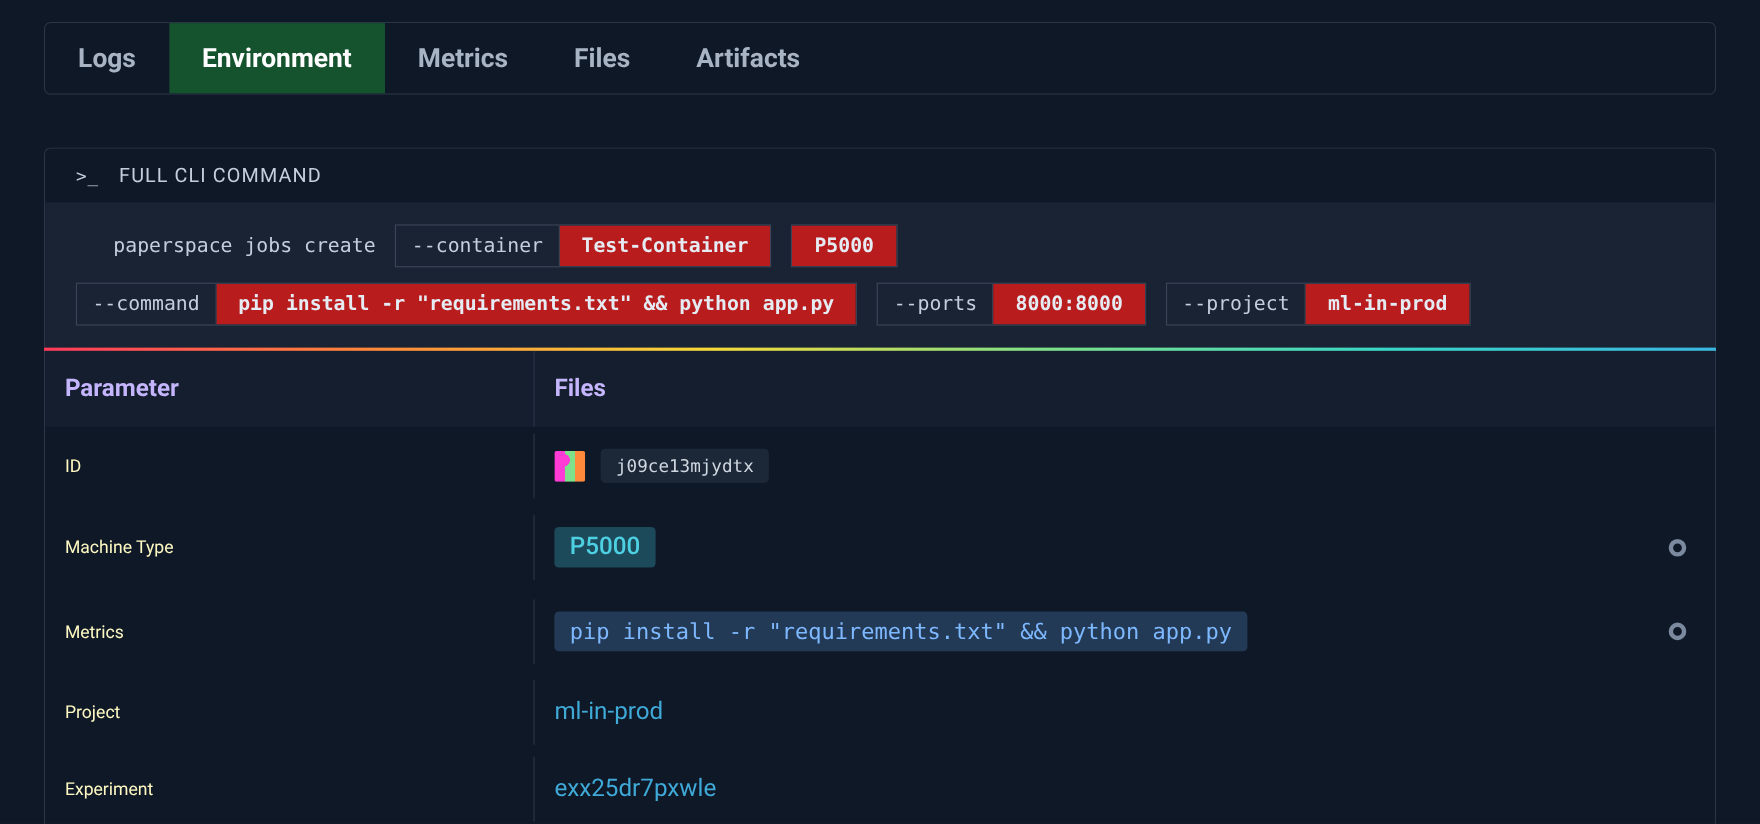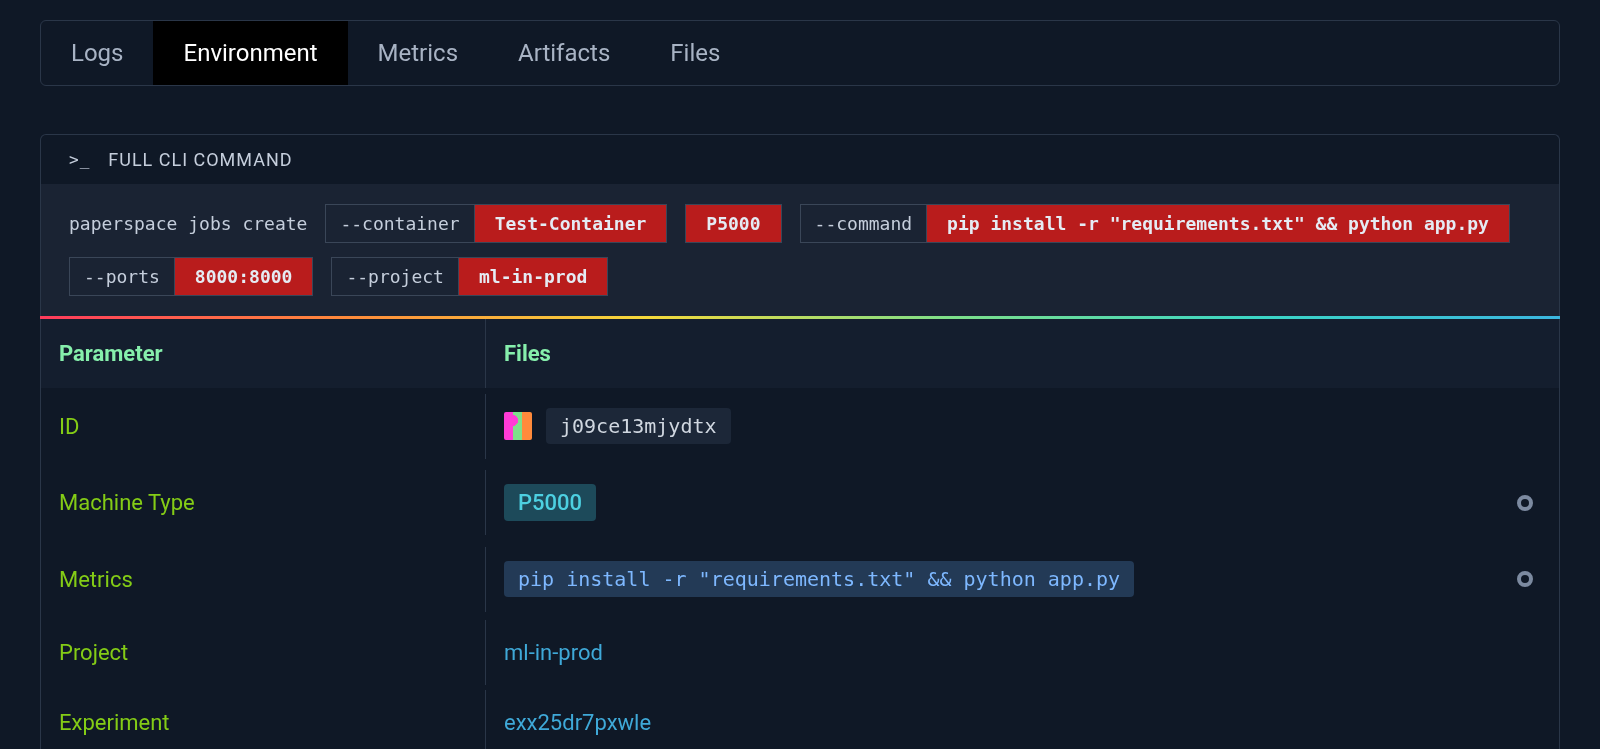--- a/index.html
+++ b/index.html
@@ -16,25 +16,26 @@
     display: flex;
     border: 1px solid #2a3648;
     border-radius: 6px;
     overflow: hidden;
   }
   .tab {
     padding: 18px 30px;
     font-size: 24px;
     color: #a8b3c4;
     cursor: pointer;
+    font-weight: bold;
   }
   .tab.active {
-    background: #000000;
+    background: #14532d;
     color: #fff;
-    font-weight: 400;
+    font-weight: 700;
   }
   .cli-panel {
     margin-top: 48px;
     border: 1px solid #2a3648;
     border-radius: 6px 6px 0 0;
     border-bottom: none;
   }
   .cli-header {
     display: flex;
     align-items: center;
@@ -53,21 +54,21 @@
     background: #1a2333;
     padding: 20px 28px;
     display: flex;
     flex-wrap: wrap;
     align-items: center;
     gap: 14px 18px;
     font-family: "SFMono-Regular", Consolas, Menlo, monospace;
     font-size: 18px;
     color: #c5cedc;
   }
-  .cli-base { white-space: nowrap; }
+  .cli-base { white-space: nowrap; margin-left: 34px; }
   .cli-arg {
     display: inline-flex;
     align-items: stretch;
     border: 1px solid #3a4658;
     border-radius: 0;
     overflow: hidden;
   }
   .cli-arg .flag {
     padding: 8px 14px;
     white-space: nowrap;
@@ -104,54 +105,54 @@
   }
   .param-table .row {
     display: flex;
     align-items: center;
     min-height: 70px;
   }
   .col-param {
     width: 445px;
     padding: 20px 18px 20px 18px;
     border-right: 1px solid #2a3648;
-    font-size: 22px;
-    color: #84cc16;
+    font-size: 16px;
+    color: #fef9c3;
   }
   .col-value {
     flex: 1;
     padding: 20px 18px;
     display: flex;
     align-items: center;
     gap: 14px;
     font-size: 22px;
     position: relative;
   }
   .thead .col-param, .thead .col-value {
     font-weight: 700;
-    color: #86efac;
+    color: #c4b5fd;
     font-size: 22px;
     padding-top: 22px;
     padding-bottom: 22px;
   }
   .id-avatar {
     width: 28px;
     height: 28px;
     background:
       radial-gradient(circle at 30% 30%, #ff3bd6 0 20%, transparent 21%),
       linear-gradient(90deg, #ff3bd6 0 33%, #7de08a 33% 66%, #ff8a3b 66% 100%);
     background-size: 100% 100%, 100% 100%;
     border-radius: 2px;
   }
   .id-badge {
     font-family: "SFMono-Regular", Consolas, Menlo, monospace;
     background: #1c2738;
     padding: 6px 14px;
     border-radius: 4px;
-    font-size: 20px;
+    font-size: 16px;
   }
   .machine-badge {
     background: #1d4a5a;
     color: #4dd0e1;
     padding: 6px 14px;
     border-radius: 4px;
     font-size: 22px;
     font-weight: 500;
   }
   .cmd-badge {
@@ -179,22 +180,22 @@
     cursor: pointer;
   }
 </style>
 </head>
 <body>
 
 <div class="tabs">
   <div class="tab">Logs</div>
   <div class="tab active">Environment</div>
   <div class="tab">Metrics</div>
+  <div class="tab">Files</div>
   <div class="tab">Artifacts</div>
-  <div class="tab">Files</div>
 </div>
 
 <div class="cli-panel">
   <div class="cli-header">
     <span class="prompt-icon">&gt;_</span>
     <span>FULL CLI COMMAND</span>
   </div>
   <div class="cli-body">
     <span class="cli-base">paperspace jobs create</span>
 

